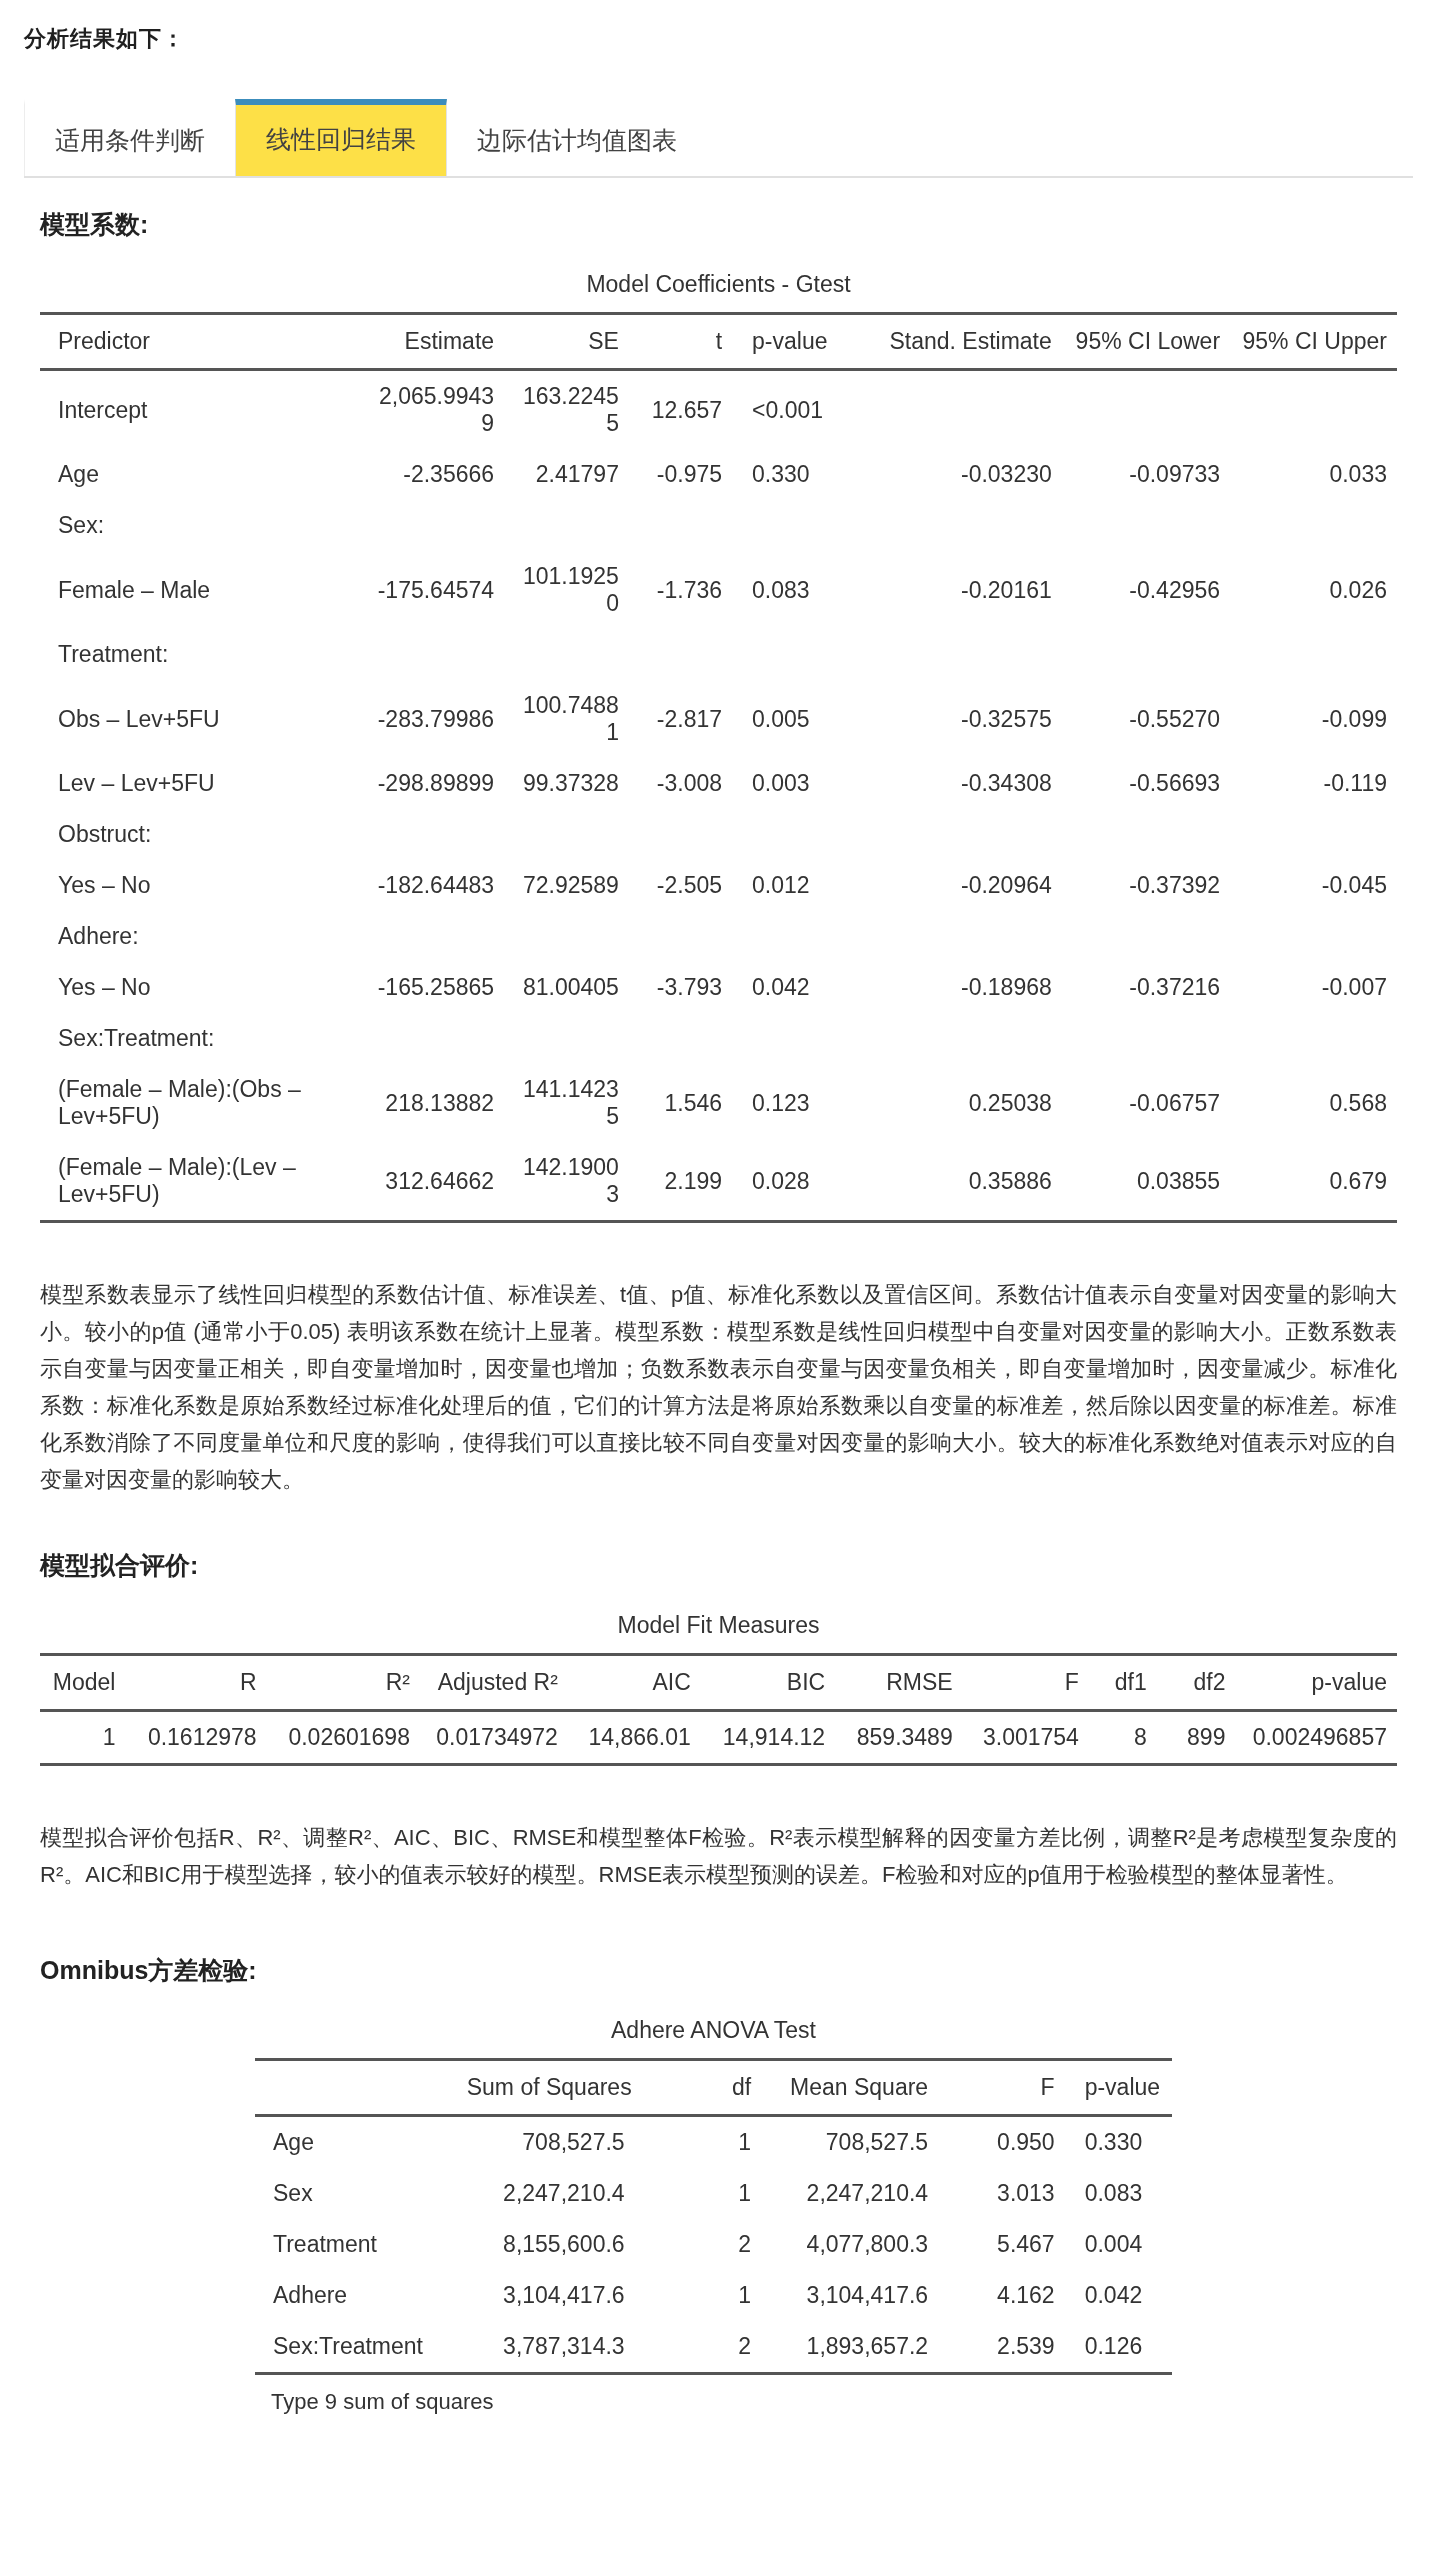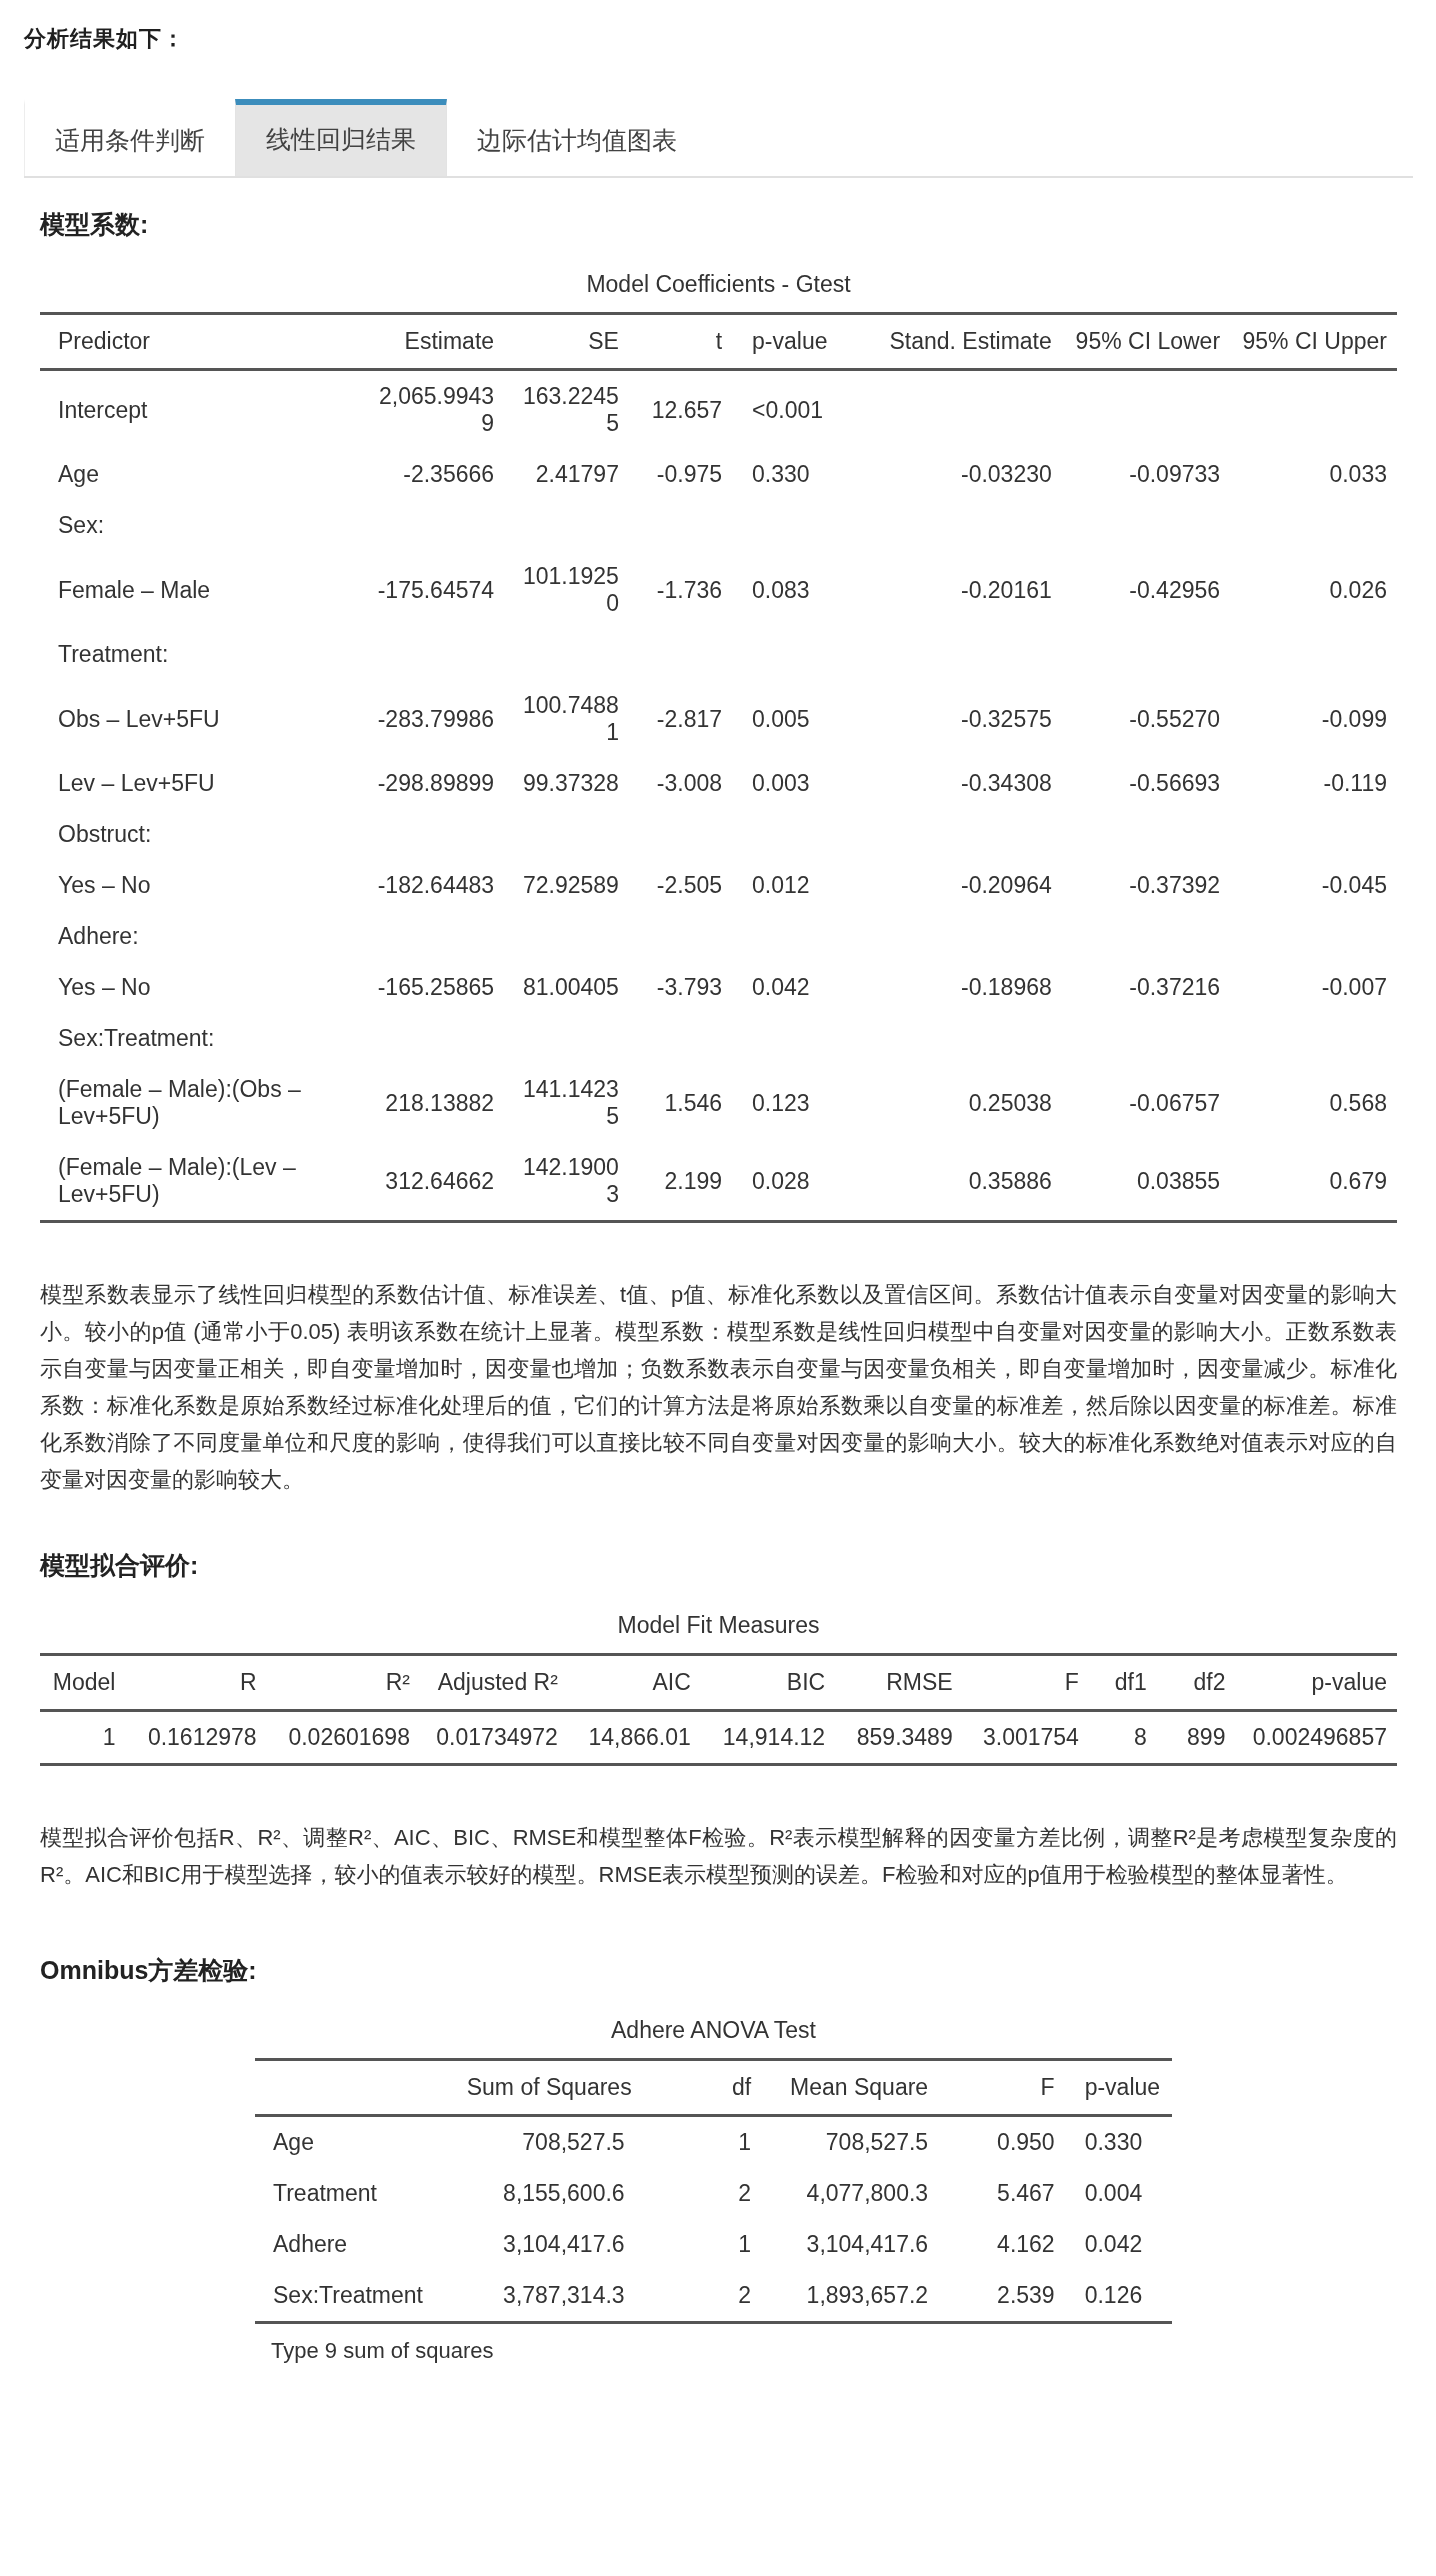--- a/index.html
+++ b/index.html
@@ -25,21 +25,21 @@
   .tab {
     box-sizing:border-box;
     display:flex; align-items:center;
     height:77px; padding:0 30px;
     font-size:25px; color:#424242;
     border-top:6px solid transparent;
     cursor:pointer; white-space:nowrap;
   }
   .tab.first { border-left:1px solid #ededed; }
   .tab.active {
-    background:#e5e5e5;
+    background:#fde047;
     border-top-color:#3c8dbc;
     border-left:1px solid #e3e3e3;
     border-right:1px solid #e3e3e3;
     margin-bottom:-2px; padding-bottom:2px;
   }
 
   .content { padding:0 16px; }
 
   .sec-heading {
     font-size:25px; font-weight:bold; color:#222;
@@ -345,20 +345,28 @@
             <tbody>
               <tr>
                 <td class="al-l">Age</td>
                 <td class="al-r">708,527.5</td>
                 <td class="al-r">1</td>
                 <td class="al-r">708,527.5</td>
                 <td class="al-r">0.950</td>
                 <td class="al-pl">0.330</td>
               </tr>
               <tr>
+                <td class="al-l">Sex</td>
+                <td class="al-r">2,247,210.4</td>
+                <td class="al-r">1</td>
+                <td class="al-r">2,247,210.4</td>
+                <td class="al-r">3.013</td>
+                <td class="al-pl">0.083</td>
+              </tr>
+              <tr>
                 <td class="al-l">Treatment</td>
                 <td class="al-r">8,155,600.6</td>
                 <td class="al-r">2</td>
                 <td class="al-r">4,077,800.3</td>
                 <td class="al-r">5.467</td>
                 <td class="al-pl">0.004</td>
               </tr>
               <tr>
                 <td class="al-l">Adhere</td>
                 <td class="al-r">3,104,417.6</td>

